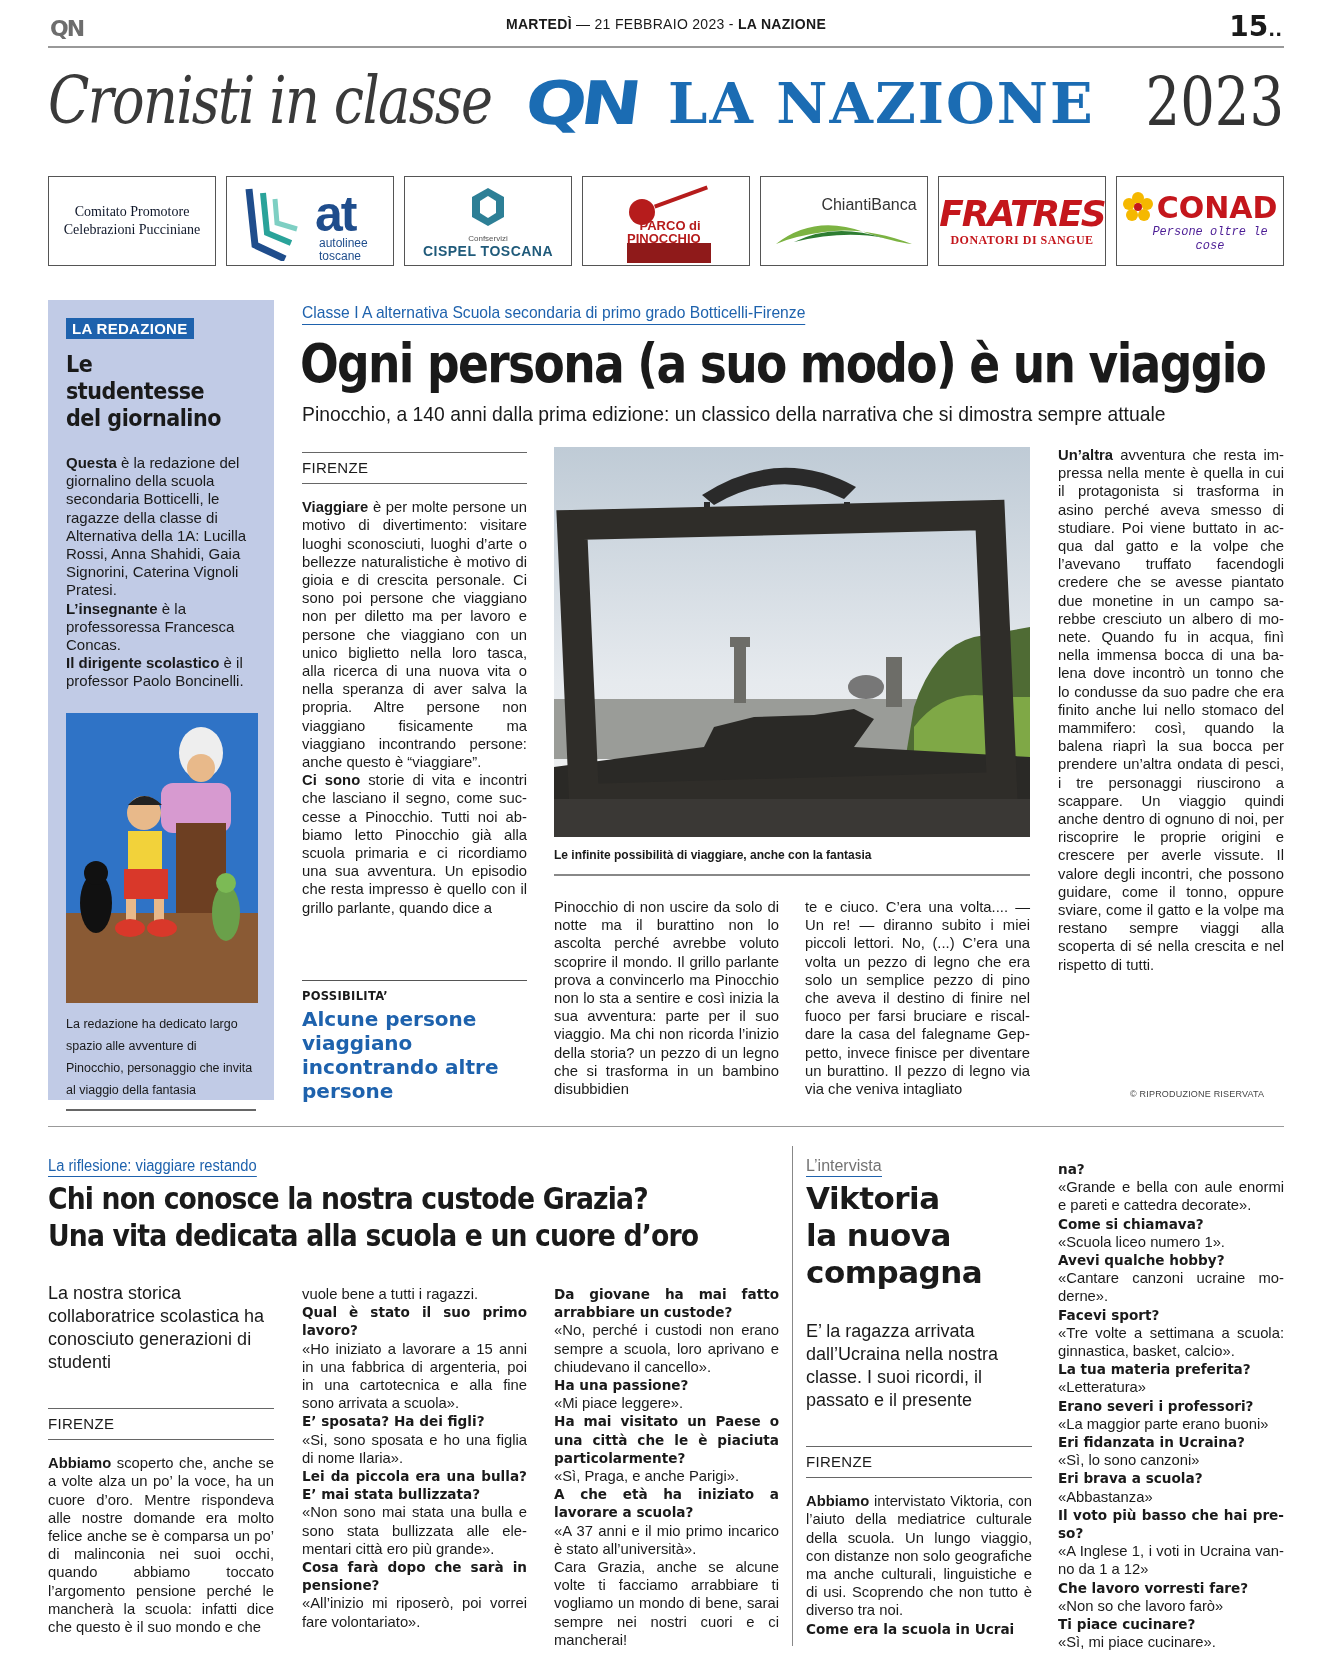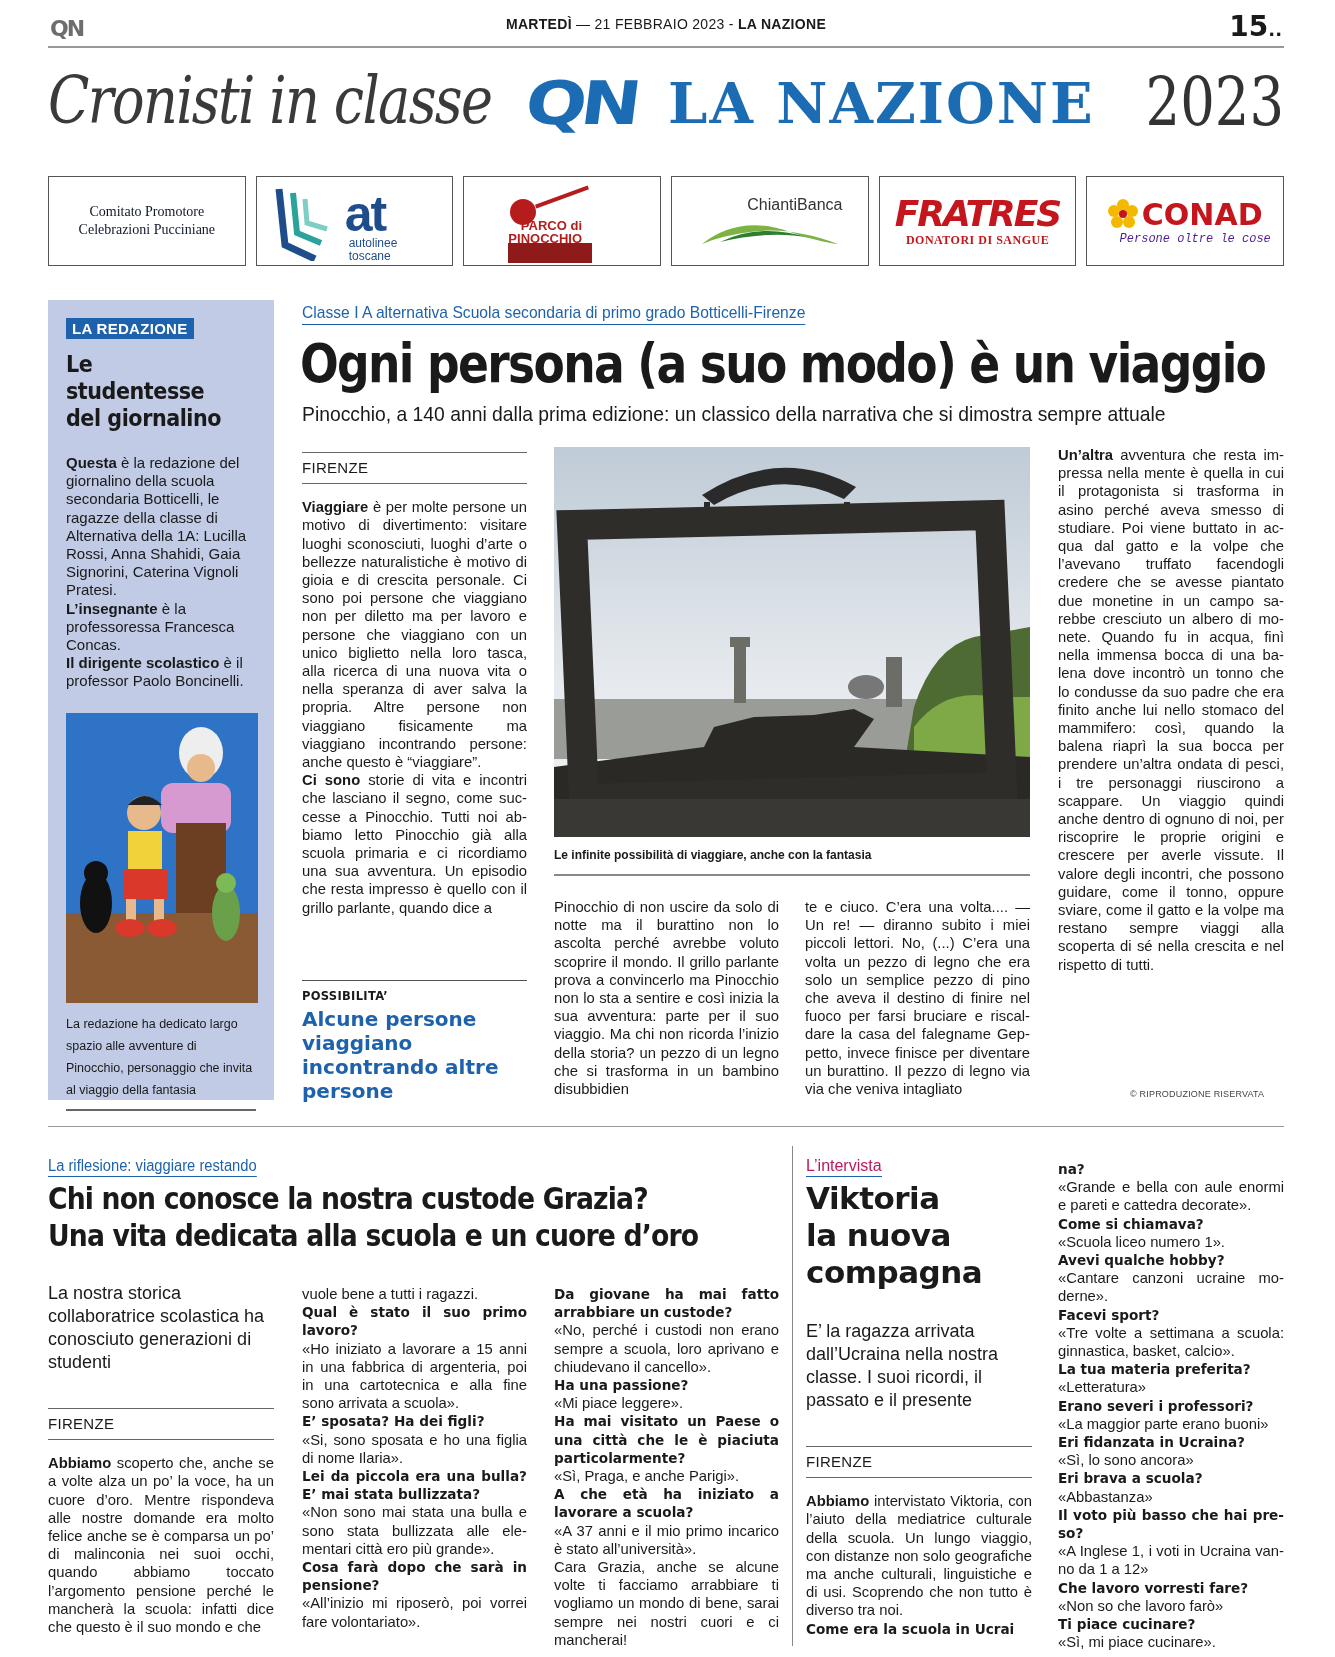--- a/index.html
+++ b/index.html
@@ -76,21 +76,21 @@
   .hr-section { position: absolute; left: 48px; top: 1126px; width: 1236px; border-top: 1.5px solid #999; }
 
   
   .kicker2 { position: absolute; left: 48px; top: 1155px; font-size: 16px; color: #1e62ad; border-bottom: 1px solid #1e62ad; line-height: 21px; white-space: nowrap; transform: scaleX(0.92); transform-origin: left; }
   .headline2 { position: absolute; left: 48px; top: 1180px; font-family: "DejaVu Sans", sans-serif; font-weight: 900; font-size: 31px; line-height: 37px; letter-spacing: -1px; white-space: nowrap; transform: scaleX(0.86); transform-origin: left; }
   .standfirst { position: absolute; left: 48px; top: 1282px; font-size: 18px; line-height: 23px; width: 230px; }
   .city2 { position: absolute; left: 48px; top: 1408px; width: 226px; }
 
   .vdivider { position: absolute; left: 792px; top: 1146px; height: 500px; border-left: 1.5px solid #888; }
 
-  .kicker3 { position: absolute; left: 806px; top: 1155px; font-size: 16px; color: #be185d; border-bottom: 1px solid #1e62ad; line-height: 21px; }
+  .kicker3 { position: absolute; left: 806px; top: 1155px; font-size: 16px; color: #737373; border-bottom: 1px solid #1e62ad; line-height: 21px; }
   .headline3 { position: absolute; left: 806px; top: 1180px; font-family: "DejaVu Sans", sans-serif; font-weight: 900; font-size: 31px; line-height: 37px; letter-spacing: -0.5px; }
   .standfirst3 { position: absolute; left: 806px; top: 1320px; font-size: 18px; line-height: 23px; width: 225px; }
   .city3 { position: absolute; left: 806px; top: 1446px; width: 226px; }
 
   .q { font-weight: 700; font-family: "DejaVu Sans", sans-serif; font-size: 13.6px; }
 </style>
 </head>
 <body>
 
 <div class="topbar">
@@ -121,20 +121,28 @@
         <path d="M4 4 L10 60 L40 74" stroke="#1f4d8c" stroke-width="7" fill="none"></path>
         <path d="M18 8 L22 48 L46 58" stroke="#2aa39a" stroke-width="6" fill="none"></path>
         <path d="M30 14 L32 38 L52 44" stroke="#7ecfc3" stroke-width="5" fill="none"></path>
       </svg>
       <div class="at">at</div>
       <div class="sub">
           <div>autolinee</div>
           <div>toscane</div>
         </div>
     </div>
+  </div>
+  <div class="sponsor sp-cispel">
+    <svg class="hex" viewBox="0 0 36 42">
+      <polygon points="18,2 34,11 34,31 18,40 2,31 2,11" fill="#2d7f96"></polygon>
+      <polygon points="18,10 26,15 26,27 18,32 10,27 10,15" fill="#fff"></polygon>
+    </svg>
+    <div class="small">Confservizi</div>
+    <div class="name">CISPEL TOSCANA</div>
   </div>
   <div class="sponsor">
     <div class="sp-parco">
       <div class="ball"></div>
       <div class="stroke"></div>
       <div class="txt">
           <div>PARCO di</div>
           <div>PINOCCHIO</div>
         </div>
       <div class="band"></div>
@@ -317,21 +325,21 @@
   <div>«Scuola liceo numero 1».</div>
   <div class="q">Avevi qualche hobby?</div>
   <div>«Cantare canzoni ucraine mo­derne».</div>
   <div class="q">Facevi sport?</div>
   <div>«Tre volte a settimana a scuola: ginnastica, basket, calcio».</div>
   <div class="q">La tua materia preferita?</div>
   <div>«Letteratura»</div>
   <div class="q">Erano severi i professori?</div>
   <div>«La maggior parte erano buoni»</div>
   <div class="q">Eri fidanzata in Ucraina?</div>
-  <div>«Sì, lo sono ancora»</div>
+  <div>«Sì, lo sono canzoni»</div>
   <div class="q">Eri brava a scuola?</div>
   <div>«Abbastanza»</div>
   <div class="q">Il voto più basso che hai pre­so?</div>
   <div>«A Inglese 1, i voti in Ucraina van­no da 1 a 12»</div>
   <div class="q">Che lavoro vorresti fare?</div>
   <div>«Non so che lavoro farò»</div>
   <div class="q">Ti piace cucinare?</div>
   <div>«Sì, mi piace cucinare».</div>
 </div>
 

